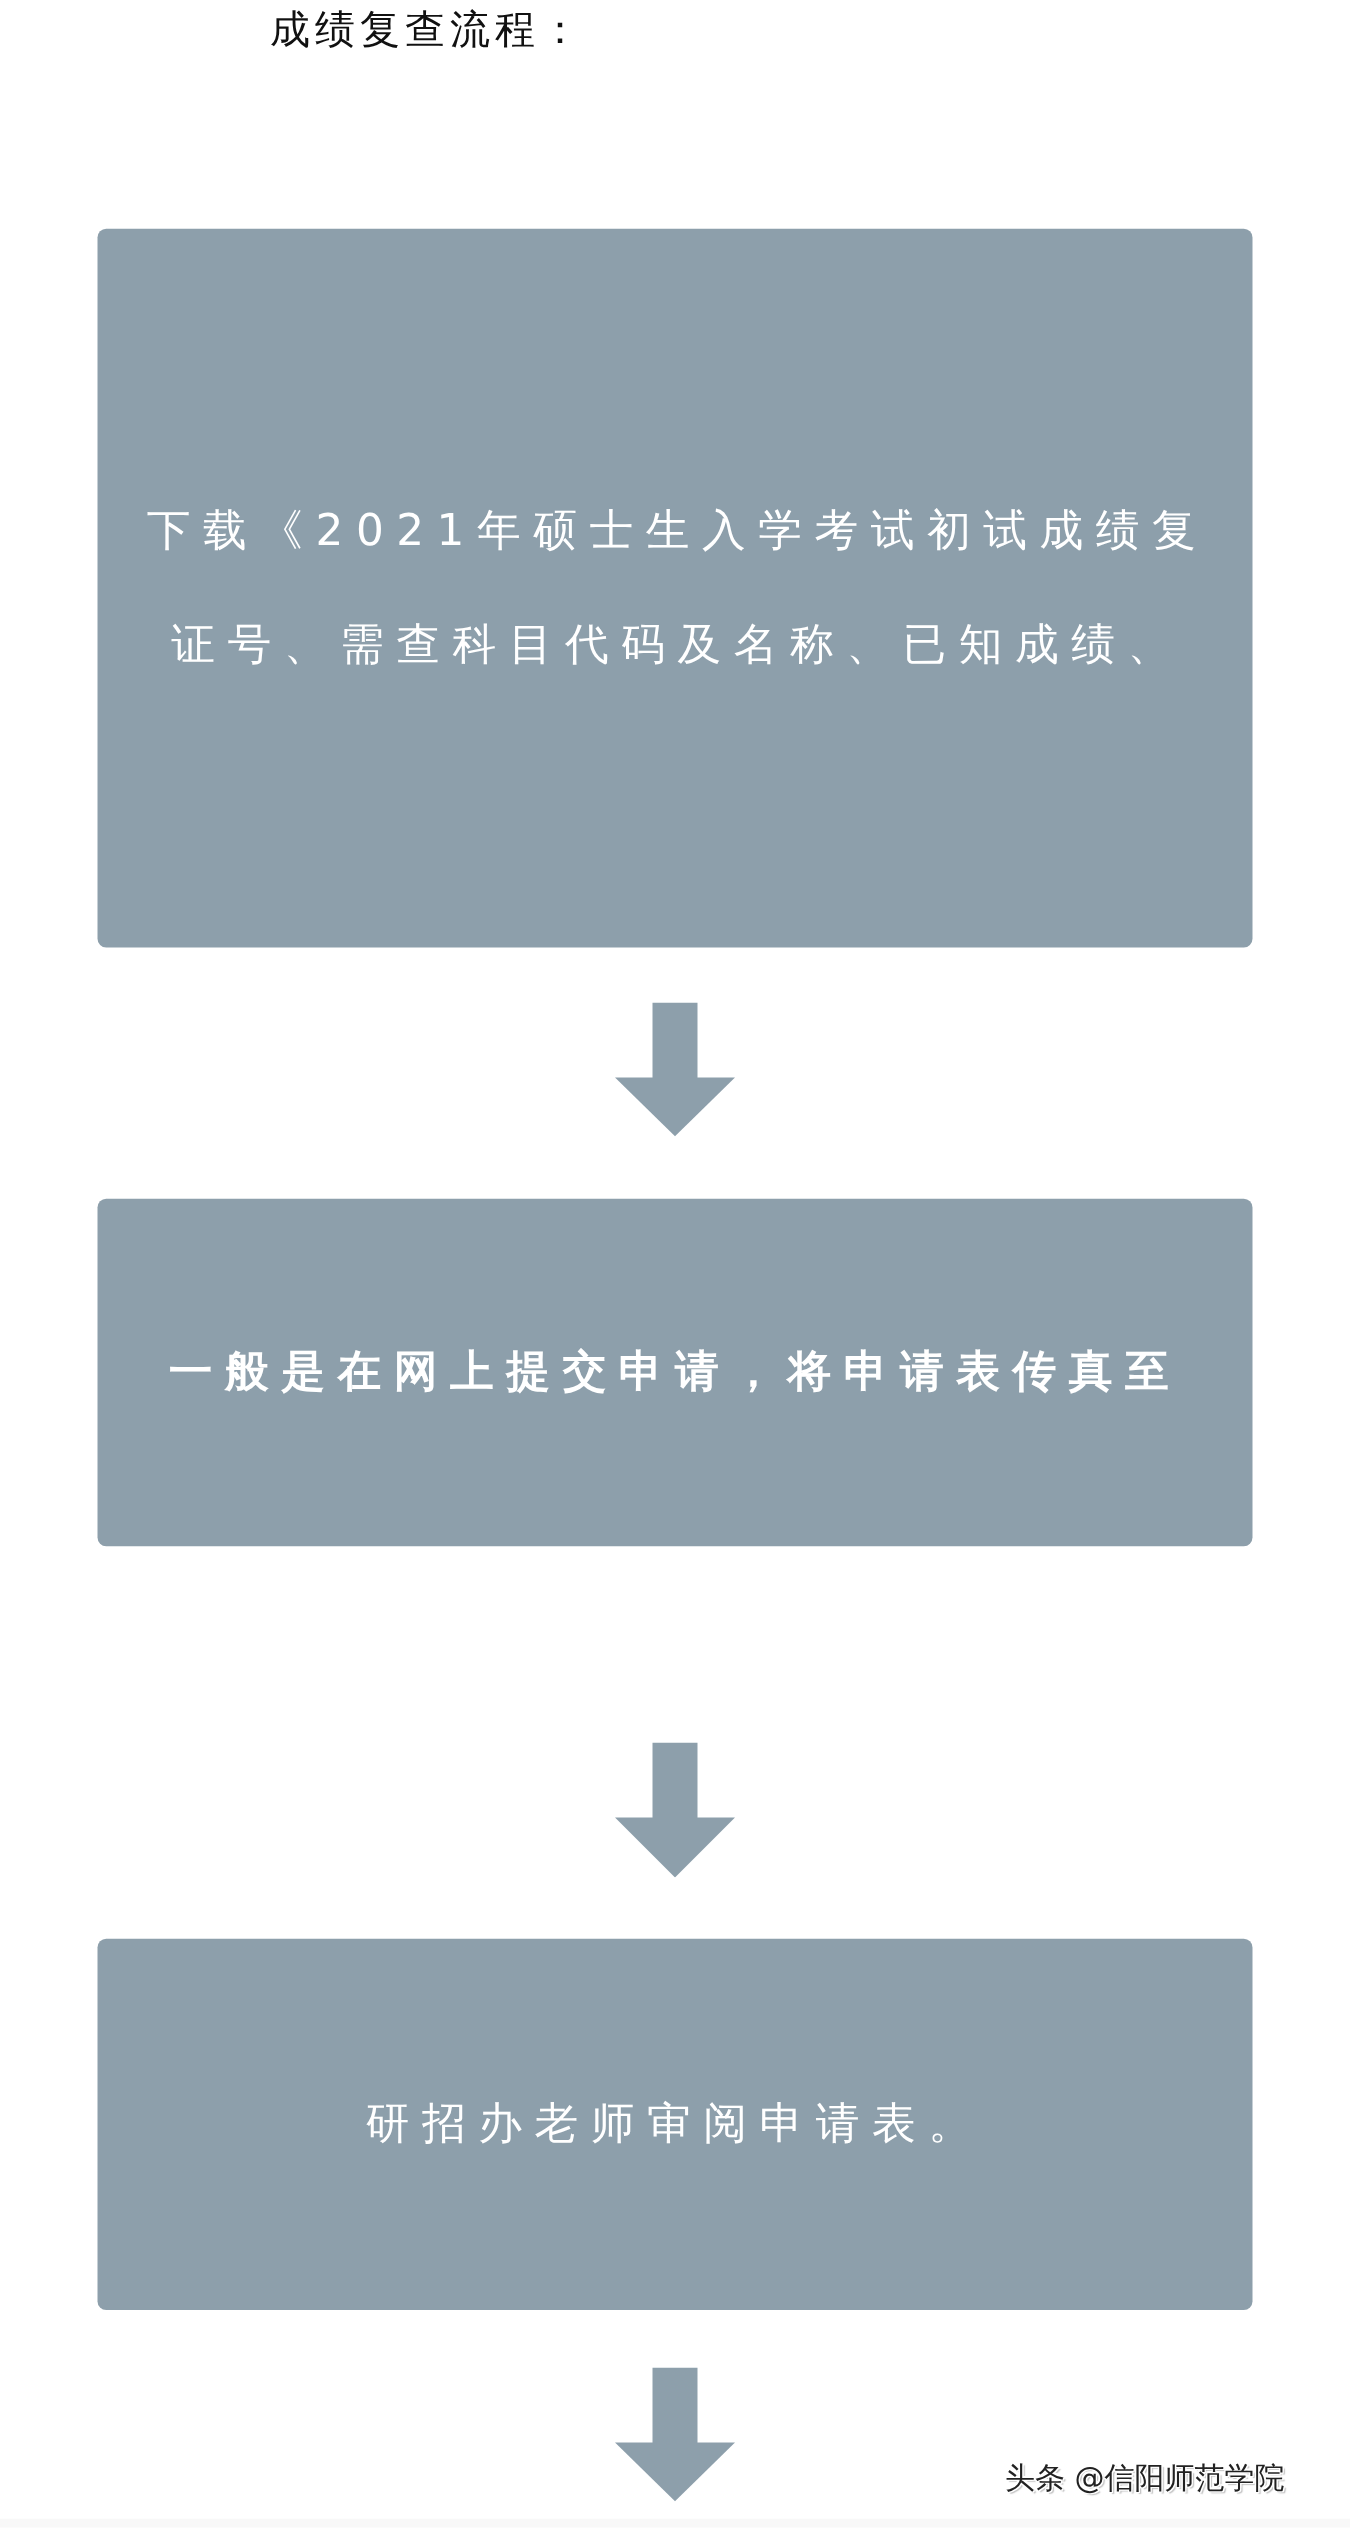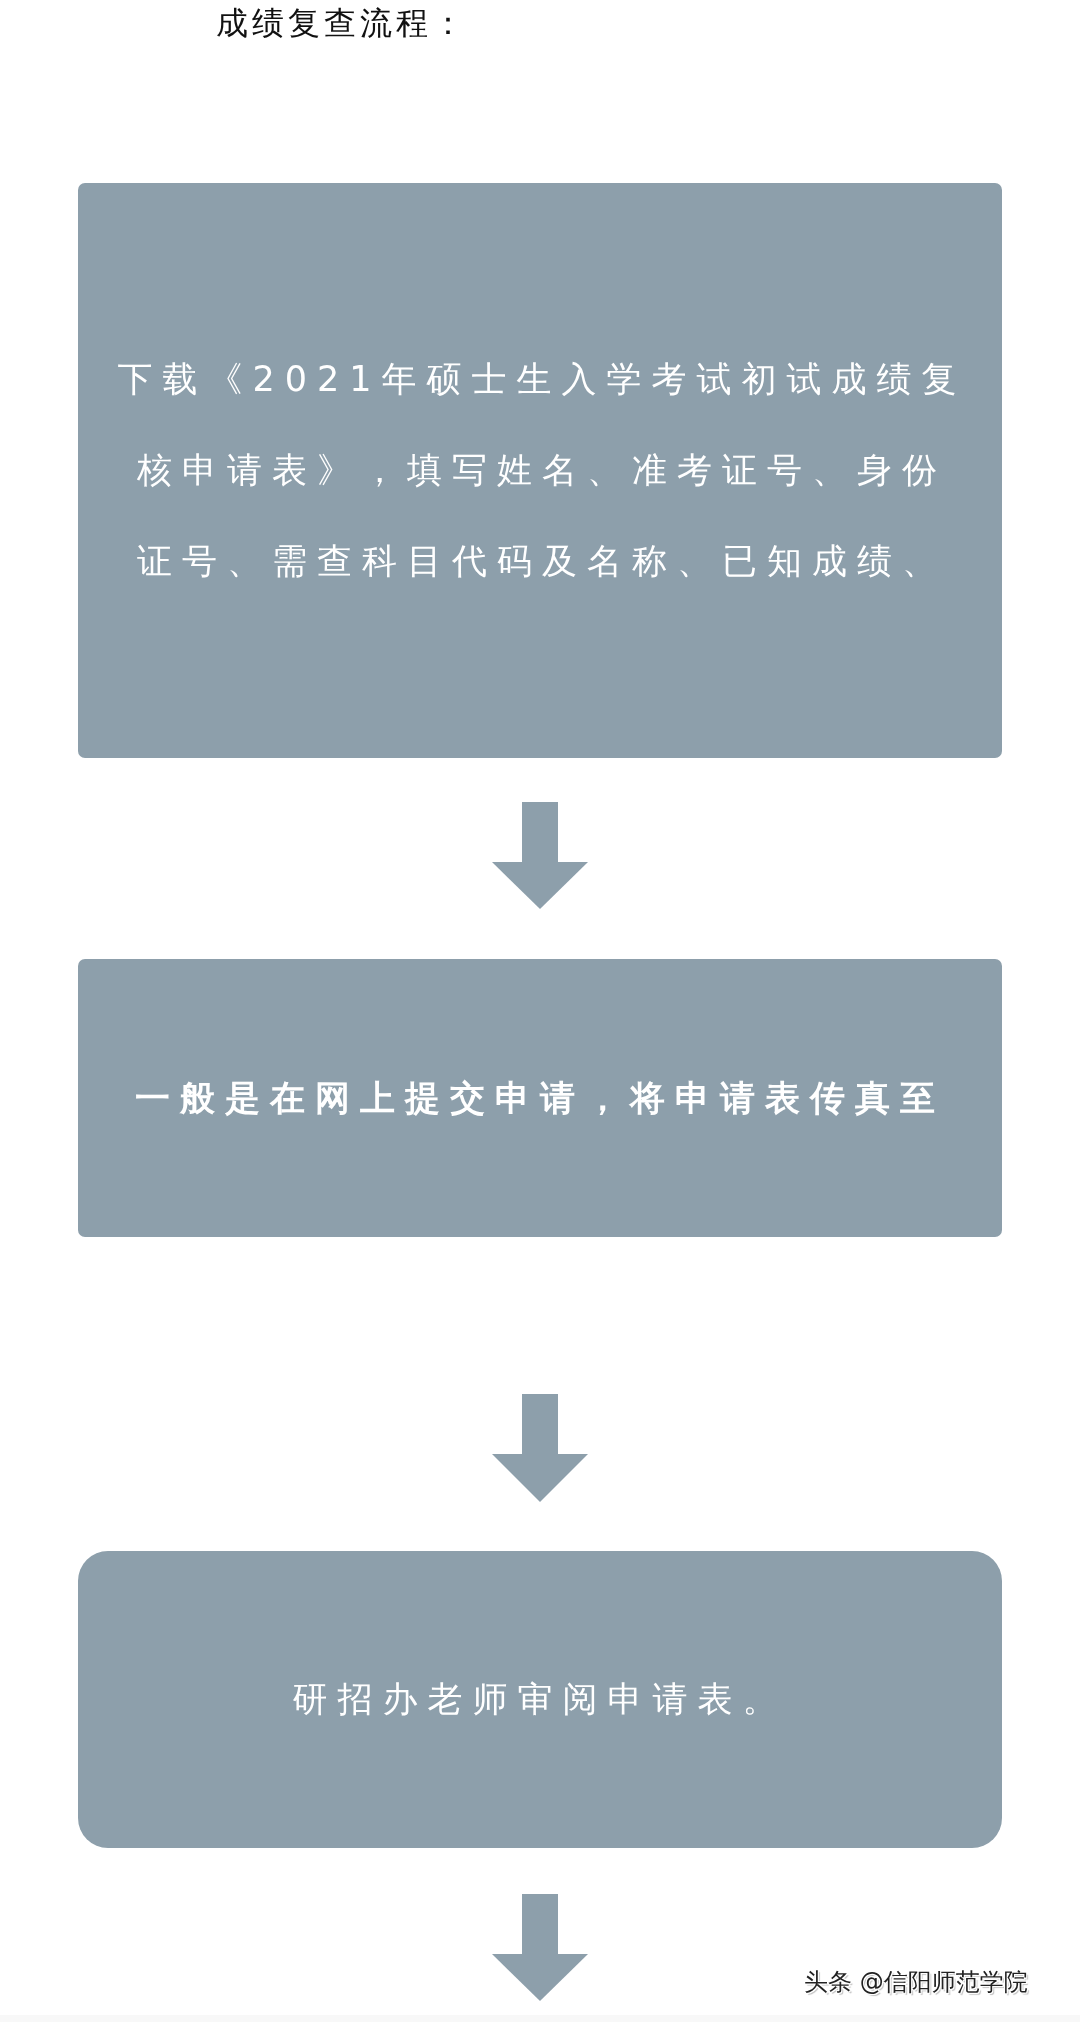--- a/index.html
+++ b/index.html
@@ -40,21 +40,21 @@
     .step-text {
       color: #ffffff;
       font-size: 35px;
       letter-spacing: 10px;
       line-height: 91px;
       text-align: center;
       width: 100%;
     }
     #box-1 { top: 183px; height: 575px; padding-left: 30px; }
     #box-2 { top: 959px; height: 278px; font-weight: bold; }
-    #box-3 { top: 1551px; height: 297px; border-radius: 30px; }
+    #box-3 { top: 1551px; height: 297px; }
     .arrow {
       position: absolute;
       left: 492px;
       width: 96px;
     }
     .arrow svg { display: block; }
     #arrow-1 { top: 802px; }
     #arrow-2 { top: 1394px; }
     #arrow-3 { top: 1894px; }
     .watermark {
@@ -77,21 +77,20 @@
     }
   </style>
 </head>
 <body>
 
 <div class="title">成绩复查流程：</div>
 
 <div class="step-box" id="box-1">
   <div class="step-text">
     <div>下载《2021年硕士生入学考试初试成绩复</div>
-    <div>核申请表》，填写姓名、准考证号、身份</div>
     <div>证号、需查科目代码及名称、已知成绩、</div>
   </div>
 </div>
 
 <div class="arrow" id="arrow-1">
   <svg width="96" height="108" viewBox="0 0 96 108">
     <rect x="30" y="0" width="36" height="61" fill="#8d9fab"></rect>
     <polygon points="0,60 96,60 48,107" fill="#8d9fab"></polygon>
   </svg>
 </div>

